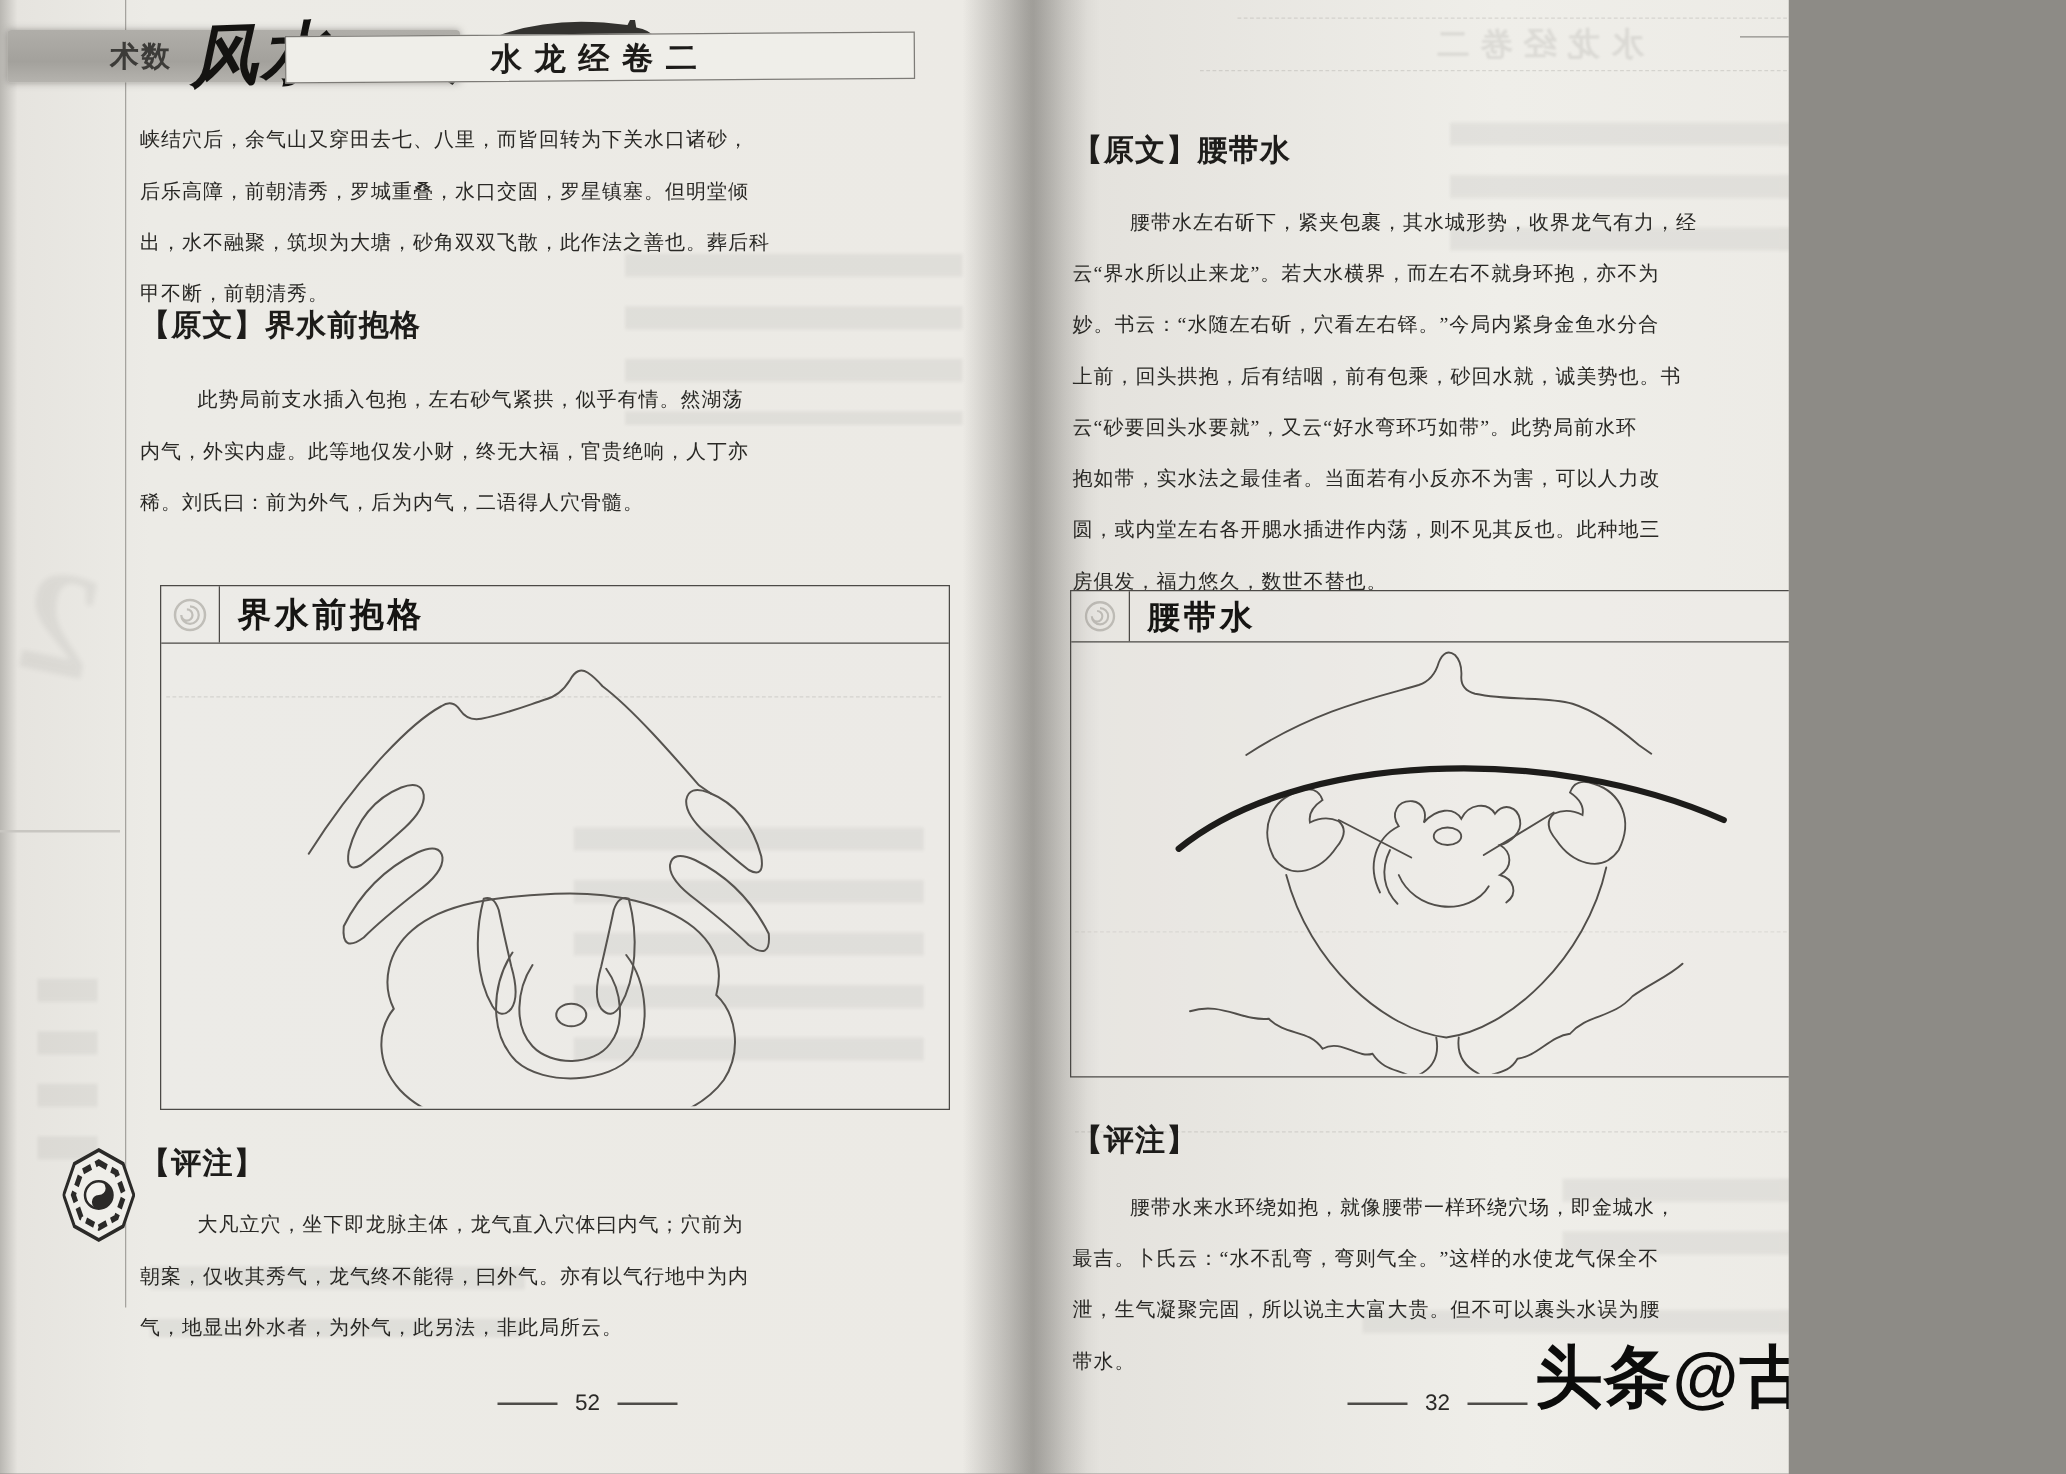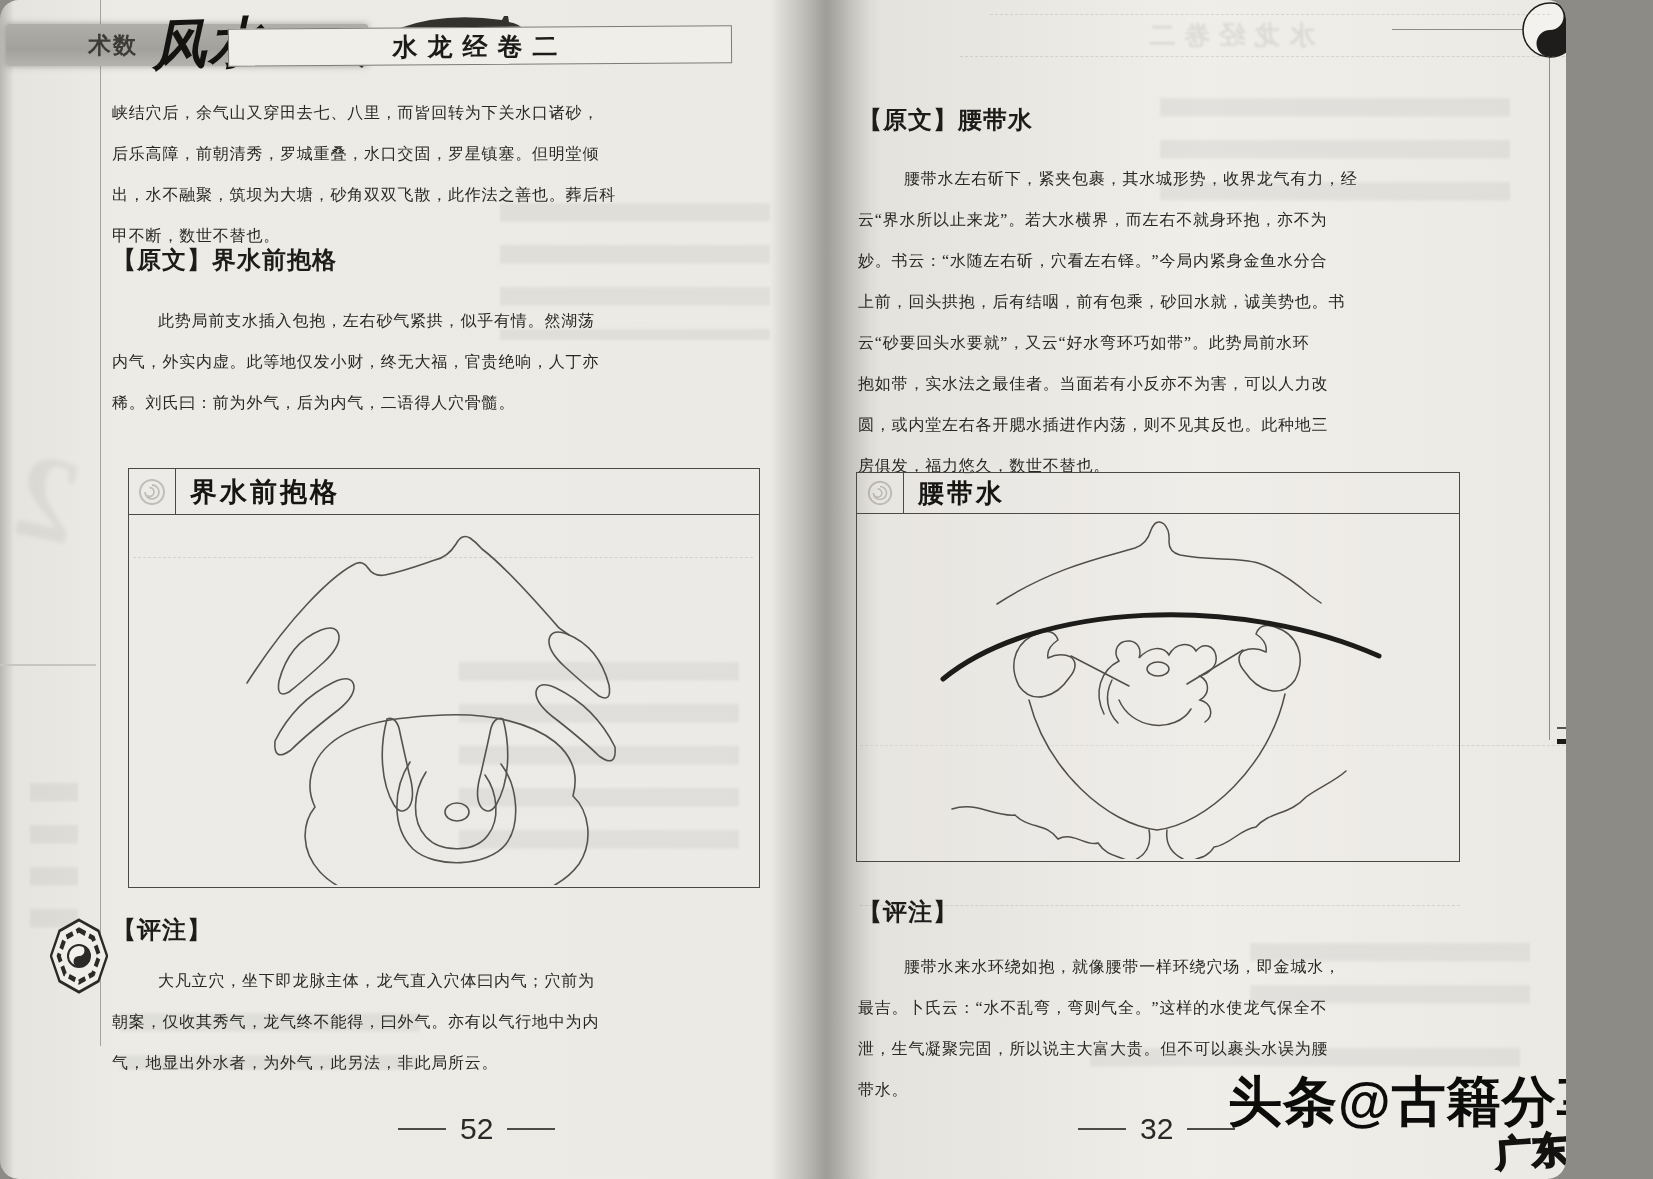--- a/index.html
+++ b/index.html
@@ -1,19 +1,19 @@
 <!DOCTYPE html>
 <html><head>
 <meta charset="utf-8">
 <style>
   html,body{margin:0;padding:0;background:#8d8b86;}
   #spread{
-    position:relative;width:1566px;height:1179px;overflow:hidden;
+    position:relative;width:1431px;height:1179px;overflow:hidden;
     background:linear-gradient(90deg,#b9b7b2 0,#e6e4df 14px,#ecebe6 120px,#eceae5 770px,#d8d6d1 800px,#c2c0bb 825px,#e4e2dd 870px,#efeee9 1200px,#ebe9e4 1600px,#b4b2ad 1640px,#9a9893 1653px);
-    font-family:"Liberation Serif","DejaVu Serif",serif;color:#262523;border-radius:19px;
+    font-family:"Liberation Serif","DejaVu Serif",serif;color:#262523;
   }
   .abs{position:absolute;}
   
   .bodyline{font-size:16px;letter-spacing:.8px;line-height:41px;white-space:nowrap;color:#292825;}
   .indent{padding-left:46px;}
   .heading{font-size:24px;font-weight:bold;letter-spacing:1px;white-space:nowrap;color:#1d1c1a;}
   
   .logoband{left:6px;top:24px;width:362px;height:42px;background:linear-gradient(180deg,#b0aea9,#a3a19c 60%,#b5b3ae);border-radius:3px;box-shadow:0 0 6px rgba(90,88,84,.5);}
   .logo-small{left:88px;top:30px;font-size:23px;font-weight:bold;color:#3c3b38;letter-spacing:2px;}
   .logo-large{left:152px;top:8px;font-size:54px;font-weight:bold;color:#141311;transform:rotate(-2deg);letter-spacing:2px;font-style:italic;}
@@ -32,21 +32,21 @@
   .figicon{width:46px;border-right:1.5px solid #4b4946;display:flex;align-items:center;justify-content:center;}
   .figtitle{font-size:27px;font-weight:bold;letter-spacing:3px;padding-left:14px;display:flex;align-items:center;color:#161513;}
   
   .ghost{opacity:.07;filter:blur(1.2px);background:repeating-linear-gradient(180deg,transparent 0,transparent 12px,#4a4a48 14px,#4a4a48 30px,transparent 33px,transparent 42px);}
   .ghost-title{transform:scaleX(-1);opacity:.13;filter:blur(1px);font-size:26px;font-weight:bold;letter-spacing:9px;color:#5c5a56;white-space:nowrap;}
   .ghost-2{opacity:.07;font-size:120px;font-weight:bold;color:#3d3c3a;transform:rotate(12deg) scaleX(-1);filter:blur(2px);}
   .ghost-dash{opacity:.25;border-top:1px dashed #8d8b86;}
   
   .pagenum{display:flex;align-items:center;gap:14px;}
   .pagenum .bar{width:48px;height:2px;background:#4e4c49;}
-  .pagenum .num{font-size:30px;color:#2a2927;font-family:"Liberation Sans",sans-serif;text-align:center;}
+  .pagenum .num{font-size:18px;color:#2a2927;font-family:"Liberation Sans",sans-serif;text-align:center;}
   .wm-main{left:1228px;top:1066px;font-family:"Liberation Sans",sans-serif;font-size:54px;font-weight:bold;color:#0c0c0b;letter-spacing:1px;white-space:nowrap;}
   .wm-sub{left:1496px;top:1126px;font-family:"Liberation Sans",sans-serif;font-size:35px;font-weight:bold;color:#f6f5f2;-webkit-text-stroke:2.2px #131210;transform:rotate(-4deg);letter-spacing:1px;white-space:nowrap;}
   
   .sidebar-title{left:1578px;top:512px;writing-mode:vertical-rl;font-size:33px;font-weight:600;letter-spacing:7px;color:#2c2b28;}
   svg{display:block;}
 </style>
 </head>
 <body>
 
 <div id="spread">
@@ -72,21 +72,21 @@
 
   <div class="abs ghost" style="left:500px;top:190px;width:270px;height:150px;"></div>
   <div class="abs ghost" style="left:120px;top:1000px;width:300px;height:70px;"></div>
   <div class="abs ghost-2" style="left:18px;top:430px;">2</div>
   <div class="abs ghost" style="left:30px;top:770px;width:48px;height:170px;"></div>
 
   <div class="abs" style="left:112px;top:92px;">
     <div class="bodyline">峡结穴后，余气山又穿田去七、八里，而皆回转为下关水口诸砂，</div>
     <div class="bodyline">后乐高障，前朝清秀，罗城重叠，水口交固，罗星镇塞。但明堂倾</div>
     <div class="bodyline">出，水不融聚，筑坝为大塘，砂角双双飞散，此作法之善也。葬后科</div>
-    <div class="bodyline">甲不断，数世不替也。</div>
+    <div class="bodyline">甲不断，前朝清秀。</div>
   </div>
 
   <div class="abs heading" style="left:112px;top:244px;">
     <span>【原文】</span><span>界水前抱格</span>
   </div>
 
   <div class="abs" style="left:112px;top:300px;">
     <div class="bodyline indent">此势局前支水插入包抱，左右砂气紧拱，似乎有情。然湖荡</div>
     <div class="bodyline">内气，外实内虚。此等地仅发小财，终无大福，官贵绝响，人丁亦</div>
     <div class="bodyline">稀。刘氏曰：前为外气，后为内气，二语得人穴骨髓。</div>

